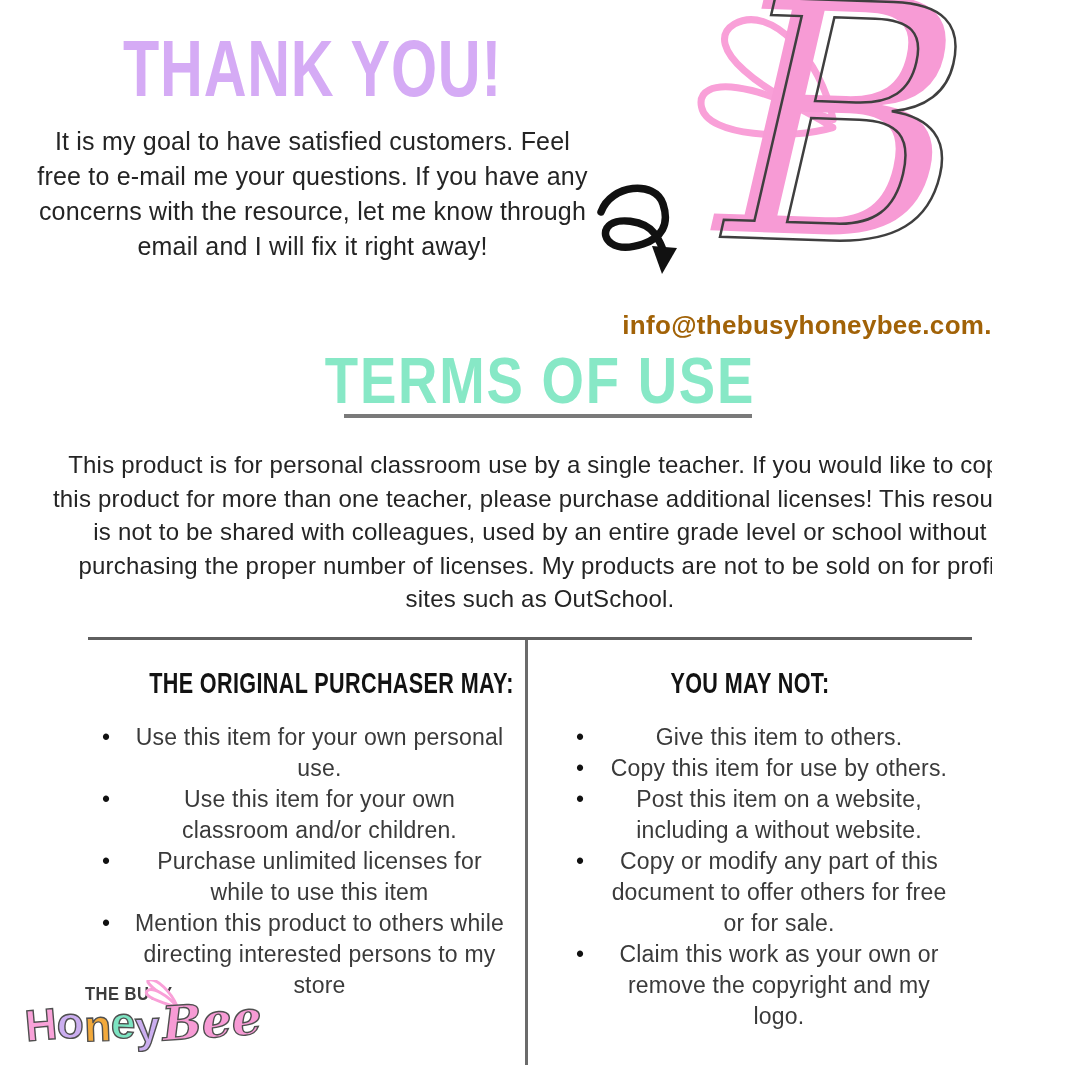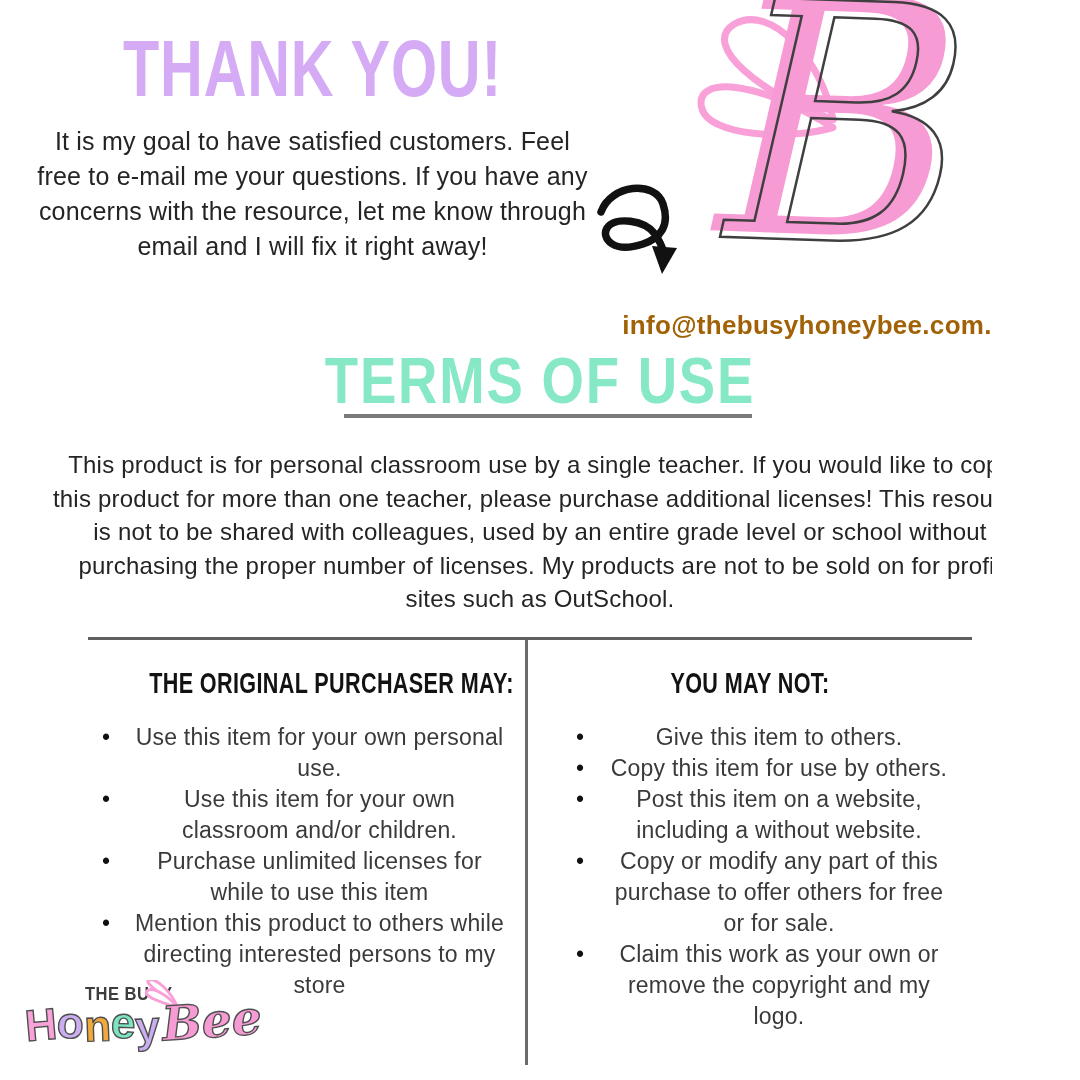--- a/index.html
+++ b/index.html
@@ -140,21 +140,21 @@
         <div class="bullet-row">
             <div class="bullet-text">Give this item to others.</div>
           </div>
         <div class="bullet-row">
             <div class="bullet-text">Copy this item for use by others.</div>
           </div>
         <div class="bullet-row">
             <div class="bullet-text">Post this item on a website, including a without website.</div>
           </div>
         <div class="bullet-row">
-            <div class="bullet-text">Copy or modify any part of this purchase to offer others for free or for sale.</div>
+            <div class="bullet-text">Copy or modify any part of this document to offer others for free or for sale.</div>
           </div>
         <div class="bullet-row">
             <div class="bullet-text">Claim this work as your own or remove the copyright and my logo.</div>
           </div>
       </div>
     </div>
   </div>
 
   <div class="wordmark">
     <div class="wm-top">THE BUSY</div>

